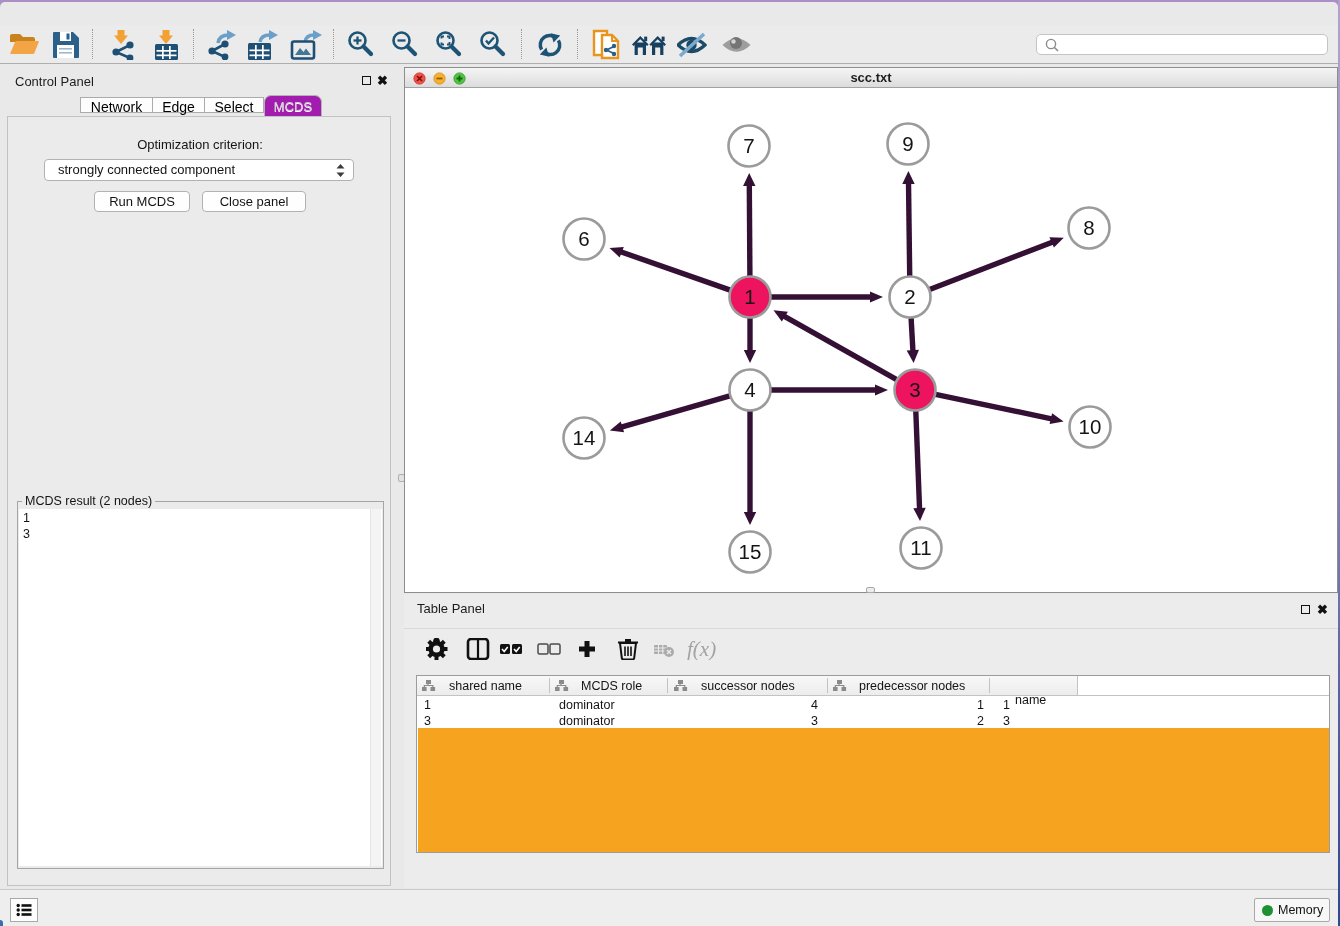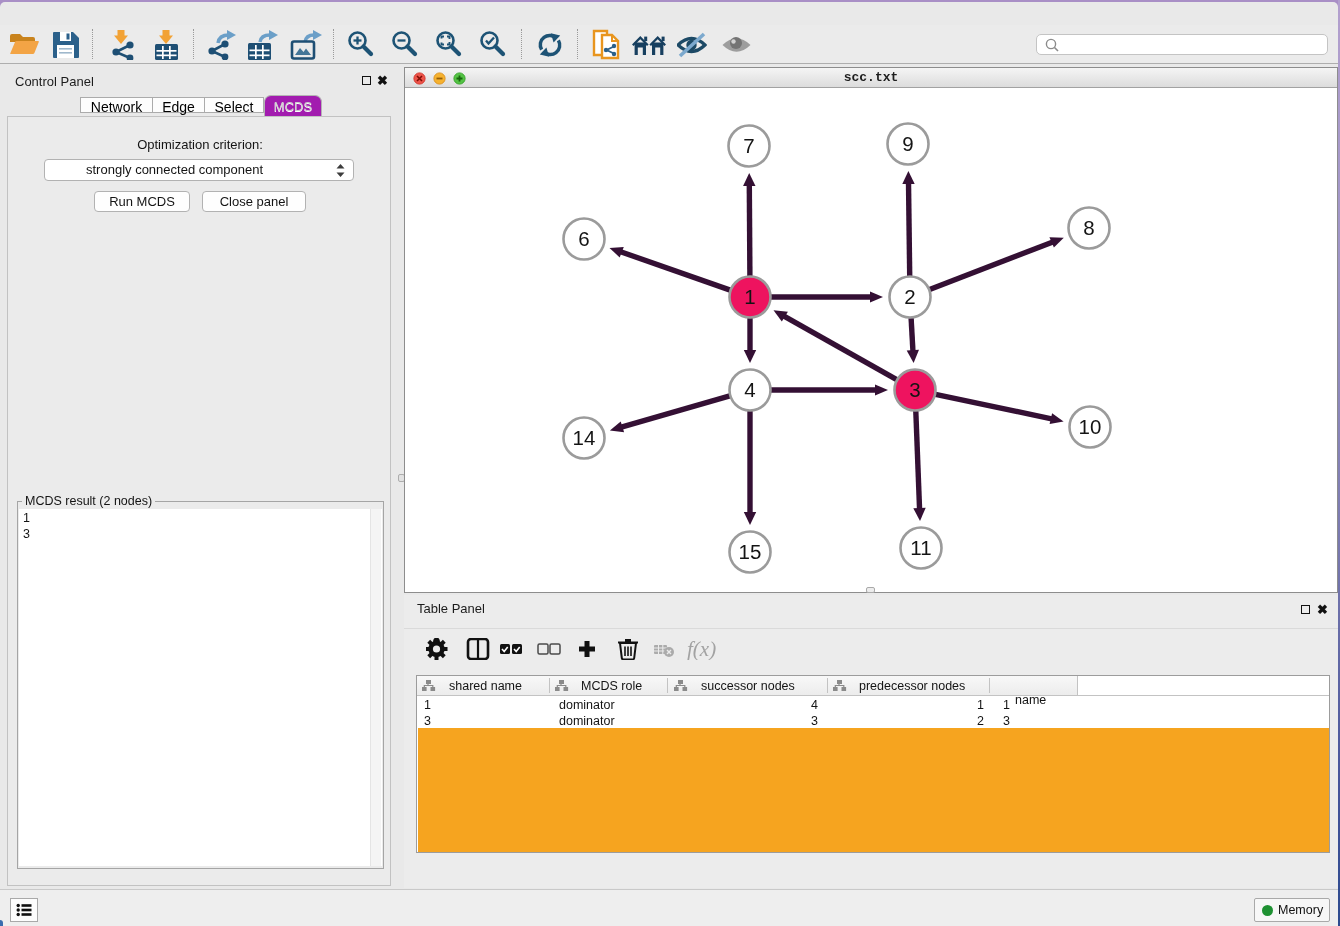--- a/index.html
+++ b/index.html
@@ -170,21 +170,21 @@
  <div class="sqico" style="left:362px;top:12px;"></div>
  <div class="xico" style="left:377px;top:11px;">✖</div>
  <div style="position:absolute;left:80px;top:33px;height:16px;display:flex;font-size:14px;">
   <div style="width:72px;background:#fdfdfd;border:1px solid #ababab;border-right:none;box-sizing:border-box;text-align:center;line-height:19px;">Network</div>
   <div style="width:52px;background:#fdfdfd;border:1px solid #ababab;border-right:none;box-sizing:border-box;text-align:center;line-height:19px;">Edge</div>
   <div style="width:60px;background:#fdfdfd;border:1px solid #ababab;box-sizing:border-box;text-align:center;line-height:19px;">Select</div>
  </div>
  <div style="position:absolute;left:264px;top:31px;width:58px;height:23px;background:#a21caf;border:1px solid #b4b4b4;border-bottom:none;border-radius:7px 7px 0 0;box-sizing:border-box;text-align:center;line-height:21px;font-size:13px;color:#cdcdcd;text-shadow:0 1px 0 #fff;">MCDS</div>
  <div style="position:absolute;left:7px;top:52px;width:384px;height:770px;background:#ebebeb;border:1px solid #c2c2c2;box-sizing:border-box;"></div>
  <div style="position:absolute;left:40px;top:73px;width:320px;text-align:center;font-size:13px;color:#141414;">Optimization criterion:</div>
- <div style="position:absolute;left:44px;top:95px;width:310px;height:22px;background:#fff;border:1px solid #b2b2b2;border-radius:4px;box-sizing:border-box;font-size:13px;color:#141414;line-height:20px;padding-left:28px;">
+ <div style="position:absolute;left:44px;top:95px;width:310px;height:22px;background:#fff;border:1px solid #b2b2b2;border-radius:4px;box-sizing:border-box;font-size:13px;color:#141414;line-height:20px;">
   <span style="margin-left:13px;">strongly connected component</span>
   <svg style="position:absolute;right:7px;top:3px;" width="11" height="15" viewBox="0 0 11 15">
           <path d="M1.5 5.5 L5.5 1 L9.5 5.5 Z M1.5 9.5 L5.5 14 L9.5 9.5 Z" fill="#3c3c3c"></path>
         </svg>
  </div>
  <div style="position:absolute;left:94px;top:127px;width:96px;height:21px;background:#fefefe;border:1px solid #b2b2b2;border-radius:4px;box-sizing:border-box;text-align:center;font-size:13px;line-height:19px;color:#141414;">Run MCDS</div>
  <div style="position:absolute;left:202px;top:127px;width:104px;height:21px;background:#fefefe;border:1px solid #b2b2b2;border-radius:4px;box-sizing:border-box;text-align:center;font-size:13px;line-height:19px;color:#141414;">Close panel</div>
  <div style="position:absolute;left:17px;top:437px;width:367px;height:368px;border:1px solid #a5a5a5;box-sizing:border-box;"></div>
  <div style="position:absolute;left:22px;top:430px;font-size:12.5px;color:#141414;background:#ebebeb;padding:0 3px;">MCDS result (2 nodes)</div>
  <div style="position:absolute;left:19px;top:445px;width:363px;height:357px;background:#fff;">
@@ -196,21 +196,21 @@
  <div style="position:absolute;left:404px;top:3px;width:934px;height:526px;border:1px solid #8d8d8d;box-sizing:border-box;background:#fff;">
   <div style="position:absolute;left:0;top:0;width:932px;height:20px;background:linear-gradient(180deg,#f5f5f5,#dcdcdc);border-bottom:1px solid #a2a2a2;box-sizing:border-box;">
    <svg style="position:absolute;left:8px;top:3.5px" width="62" height="13" viewBox="0 0 62 13">
     <circle cx="6.5" cy="6.5" r="5.6" fill="#ee544a" stroke="#d3392f" stroke-width="1"></circle>
     <path d="M4 4 l5 5 M9 4 l-5 5" stroke="#7e0e05" stroke-width="1.6"></path>
     <circle cx="26.5" cy="6.5" r="5.6" fill="#f6b22f" stroke="#dd9422" stroke-width="1"></circle>
     <path d="M23.5 6.5 h6" stroke="#945e08" stroke-width="1.8"></path>
     <circle cx="46.5" cy="6.5" r="5.6" fill="#54c344" stroke="#3ba52e" stroke-width="1"></circle>
     <path d="M43.5 6.5 h6 M46.5 3.5 v6" stroke="#17650c" stroke-width="1.8"></path>
    </svg>
-   <div style="width:932px;text-align:center;font-size:13px;font-weight:600;color:#1e1e1e;line-height:19px;font-family:Liberation Mono, monospace;">scc.txt</div>
+   <div style="width:932px;text-align:center;font-size:13px;font-weight:600;color:#1e1e1e;line-height:19px;">scc.txt</div>
   </div>
   <div style="position:absolute;left:0;top:20px;width:932px;height:504px;background:#fff;">
 <svg width="932" height="504" viewBox="0 0 932 504" style="position:absolute;left:0;top:0">
 <line x1="344.9" y1="188.0" x2="344.3" y2="96.0" stroke="#341034" stroke-width="5.4"></line>
 <path d="M344.2 85.0 L350.5 98.0 L338.1 98.0 Z" fill="#341034"></path>
 <line x1="325.2" y1="202.1" x2="214.9" y2="163.5" stroke="#341034" stroke-width="5.4"></line>
 <path d="M204.5 159.9 L218.8 159.0 L214.7 169.4 Z" fill="#341034"></path>
 <line x1="366.0" y1="209.0" x2="467.0" y2="209.0" stroke="#341034" stroke-width="5.4"></line>
 <path d="M478.0 209.0 L465.0 214.5 L465.0 203.5 Z" fill="#341034"></path>
 <line x1="345.0" y1="230.0" x2="345.0" y2="264.0" stroke="#341034" stroke-width="5.4"></line>

